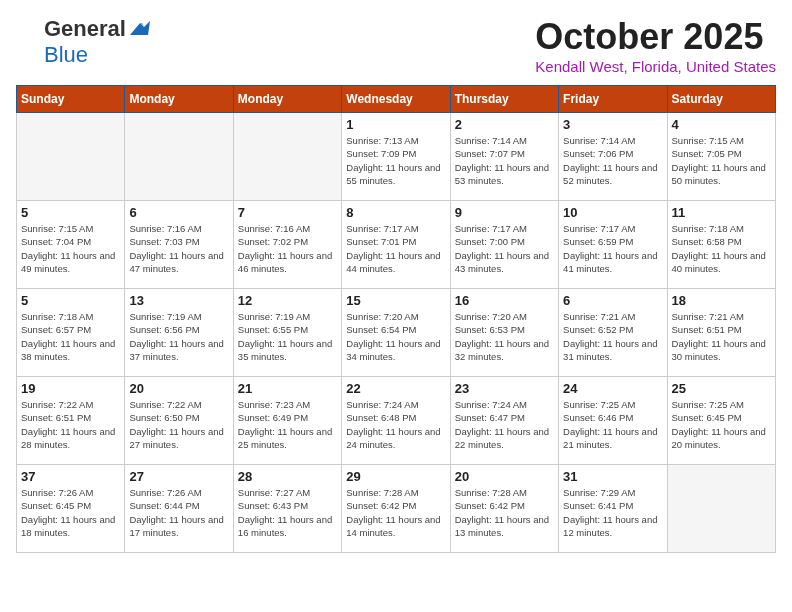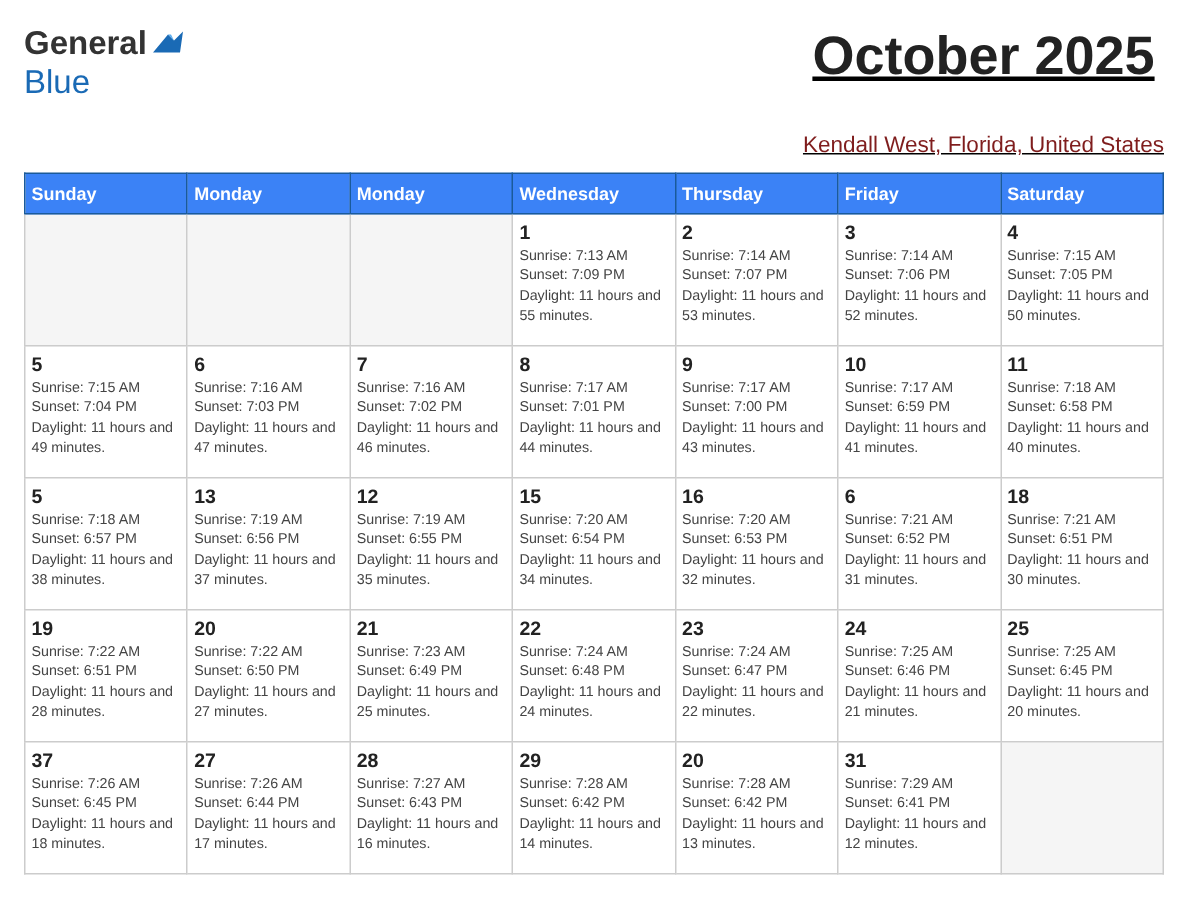--- a/index.html
+++ b/index.html
@@ -13,20 +13,21 @@
     .header {
       display: flex;
       justify-content: space-between;
       align-items: flex-start;
       margin-bottom: 10px;
     }
     .logo {
       display: flex;
       flex-direction: column;
       align-items: flex-start;
+      margin-left: 28px;
     }
     .logo-text {
       display: flex;
       align-items: center;
     }
     .logo-general {
       font-size: 22px;
       font-weight: bold;
       color: #333;
     }
@@ -34,40 +35,38 @@
       font-size: 22px;
       font-weight: normal;
       color: #1a6ab5;
     }
     .logo-bird {
       width: 24px;
       height: 24px;
       margin-left: 2px;
     }
     .title-area {
-      text-align: center;
-      text-decoration: underline;
+      text-align: left;
     }
     .month-title {
       font-size: 36px;
       font-weight: bold;
       color: #222;
     }
     .location {
       font-size: 15px;
-      color: #7f1d1d;
-      margin-top: 30px;
+      color: #a21caf;
     }
     .calendar {
       width: 100%;
       border-collapse: collapse;
       table-layout: fixed;
     }
     .calendar th {
-      background-color: #3b82f6;
+      background-color: #c2410c;
       color: #fff;
       font-size: 12px;
       font-weight: bold;
       padding: 6px 4px;
       text-align: left;
       border: 1px solid #1a5a9a;
     }
     .calendar td {
       vertical-align: top;
       padding: 4px;

